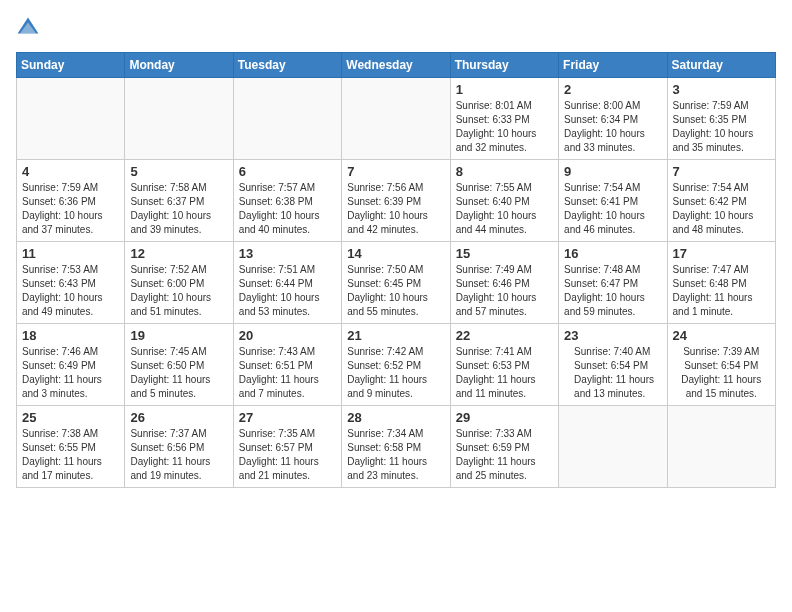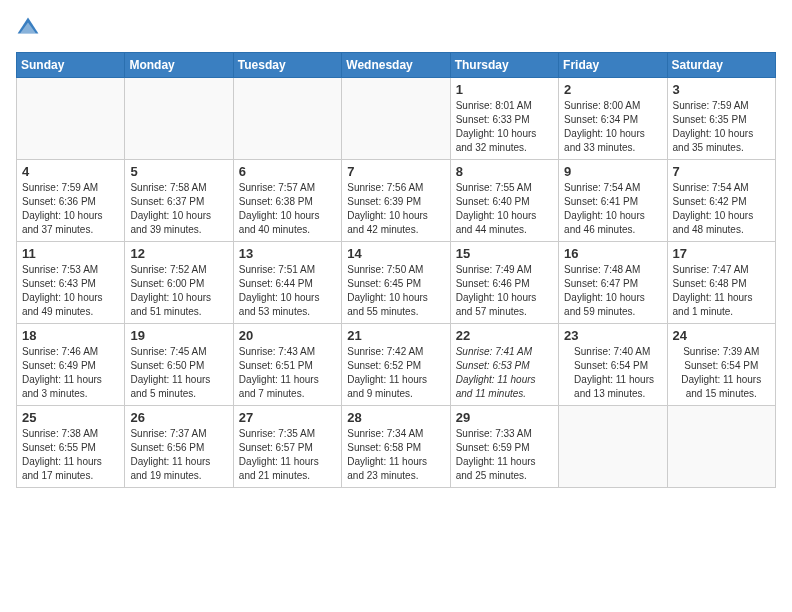--- a/index.html
+++ b/index.html
@@ -268,21 +268,21 @@
         </td>
         <td>
           <span class="day-num">21</span>
           <div class="day-info" style="white-space: pre-line;">Sunrise: 7:42 AM
 Sunset: 6:52 PM
 Daylight: 11 hours
 and 9 minutes.</div>
         </td>
         <td>
           <span class="day-num">22</span>
-          <div class="day-info" style="white-space: pre-line; font-style: italic;">Sunrise: 7:41 AM
+          <div class="day-info" style="white-space: pre-line;">Sunrise: 7:41 AM
 Sunset: 6:53 PM
 Daylight: 11 hours
 and 11 minutes.</div>
         </td>
         <td>
           <span class="day-num">23</span>
           <div class="day-info" style="white-space: pre-line; margin-left: 10px;">Sunrise: 7:40 AM
 Sunset: 6:54 PM
 Daylight: 11 hours
 and 13 minutes.</div>

